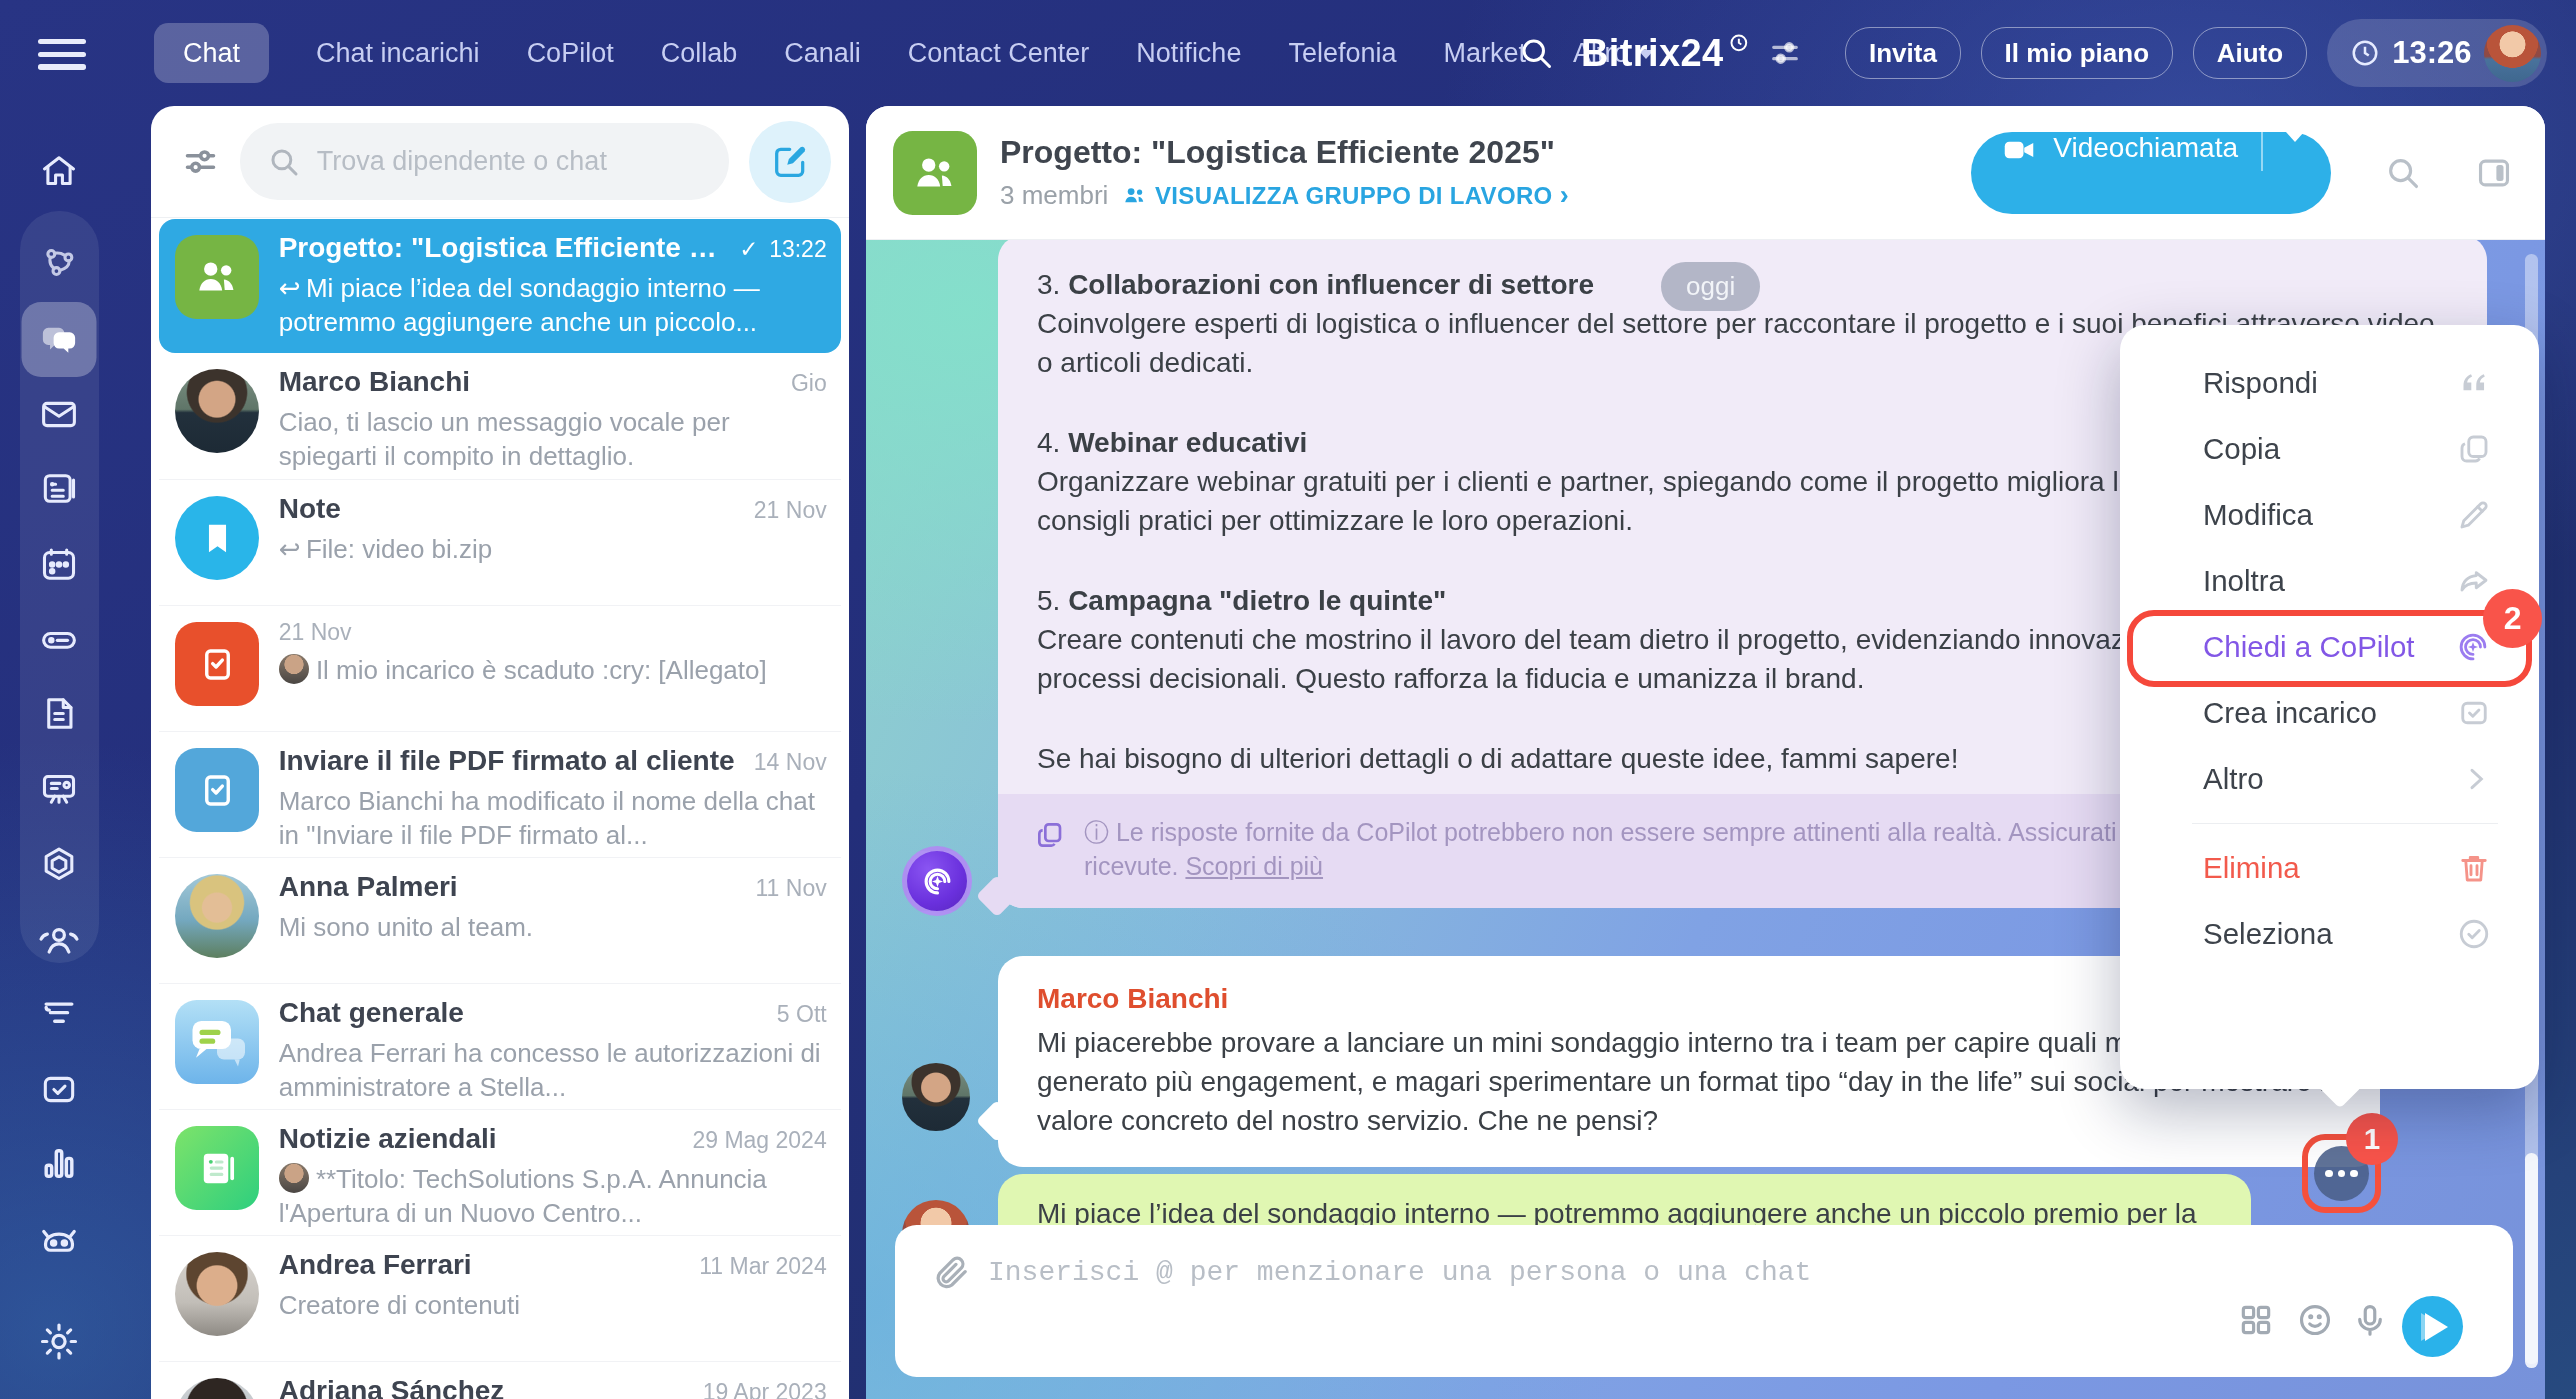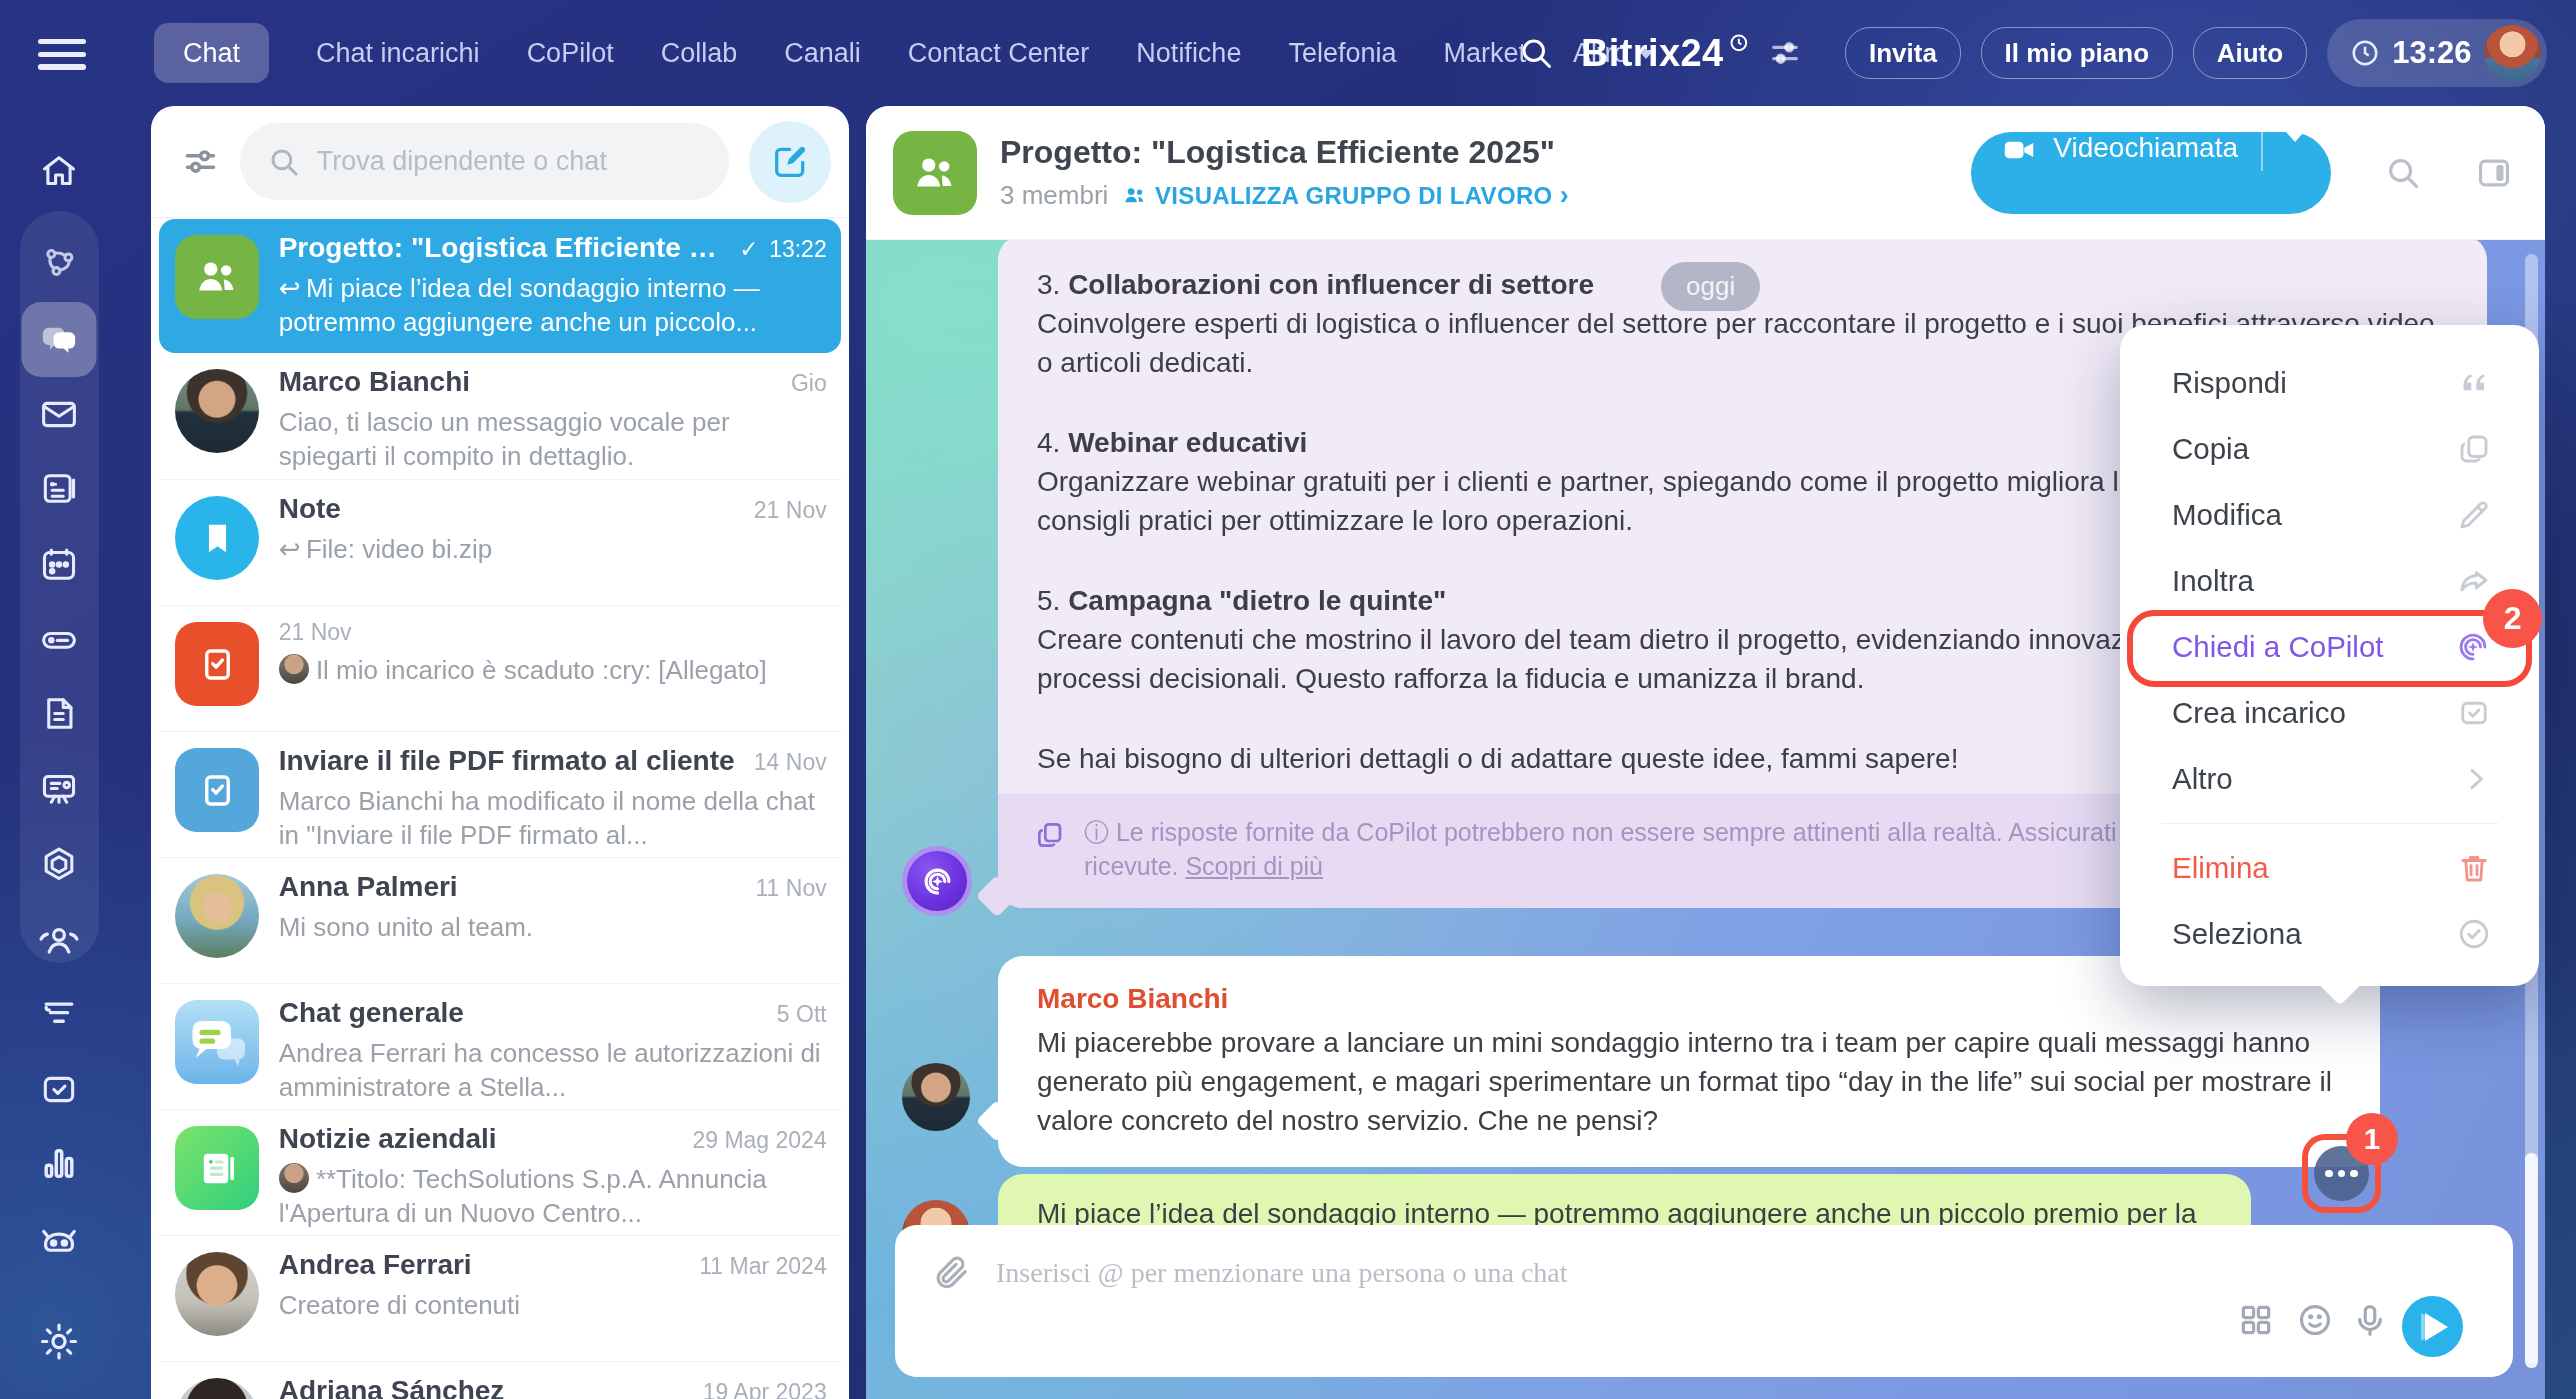--- a/index.html
+++ b/index.html
@@ -126,29 +126,29 @@
   .more-wrap { position:absolute; left:1436px; top:894px; width:79px; height:79px; border:6.3px solid #f5503c; border-radius:23px; display:flex; align-items:center; justify-content:center; }
   .more-btn { width:55px; height:55px; border-radius:50%; background:rgba(74,96,138,.88); display:flex; align-items:center; justify-content:center; gap:5.4px; cursor:pointer; }
   .more-btn i { width:7.2px; height:7.2px; border-radius:50%; background:#fff; }
   .badge { position:absolute; background:#f9544a; color:#fff; font-weight:700; border-radius:50%; display:flex; align-items:center; justify-content:center; }
   .badge-1 { right:-23px; top:-27px; width:52px; height:52px; font-size:29.5px; }
 
   .scroll-track { position:absolute; right:7.2px; top:14.3px; bottom:36px; width:12.5px; background:rgba(255,255,255,.42); border-radius:6.3px; }
   .scroll-thumb { position:absolute; right:7.2px; top:913px; width:12.5px; height:215px; background:rgba(255,255,255,.85); border-radius:6.3px; }
 
   .input-box { position:absolute; left:29px; right:32px; bottom:23px; height:152px; background:#fff; border-radius:21.5px; }
-  .input-box input { position:absolute; left:101px; top:25px; right:376px; height:45px; border:none; outline:none; font-size:28px; color:#4d7c0f; font-family:Liberation Serif, serif; }
+  .input-box input { position:absolute; left:93px; top:25px; right:376px; height:45px; border:none; outline:none; font-size:28px; color:#4d7c0f; font-family:Liberation Mono, monospace; }
   .input-box input::placeholder { color:#b8bec6; }
   .clip { position:absolute; left:36px; top:27px; color:#a9b0b8; cursor:pointer; }
   .in-ic { position:absolute; color:#a2aab3; cursor:pointer; }
   .send-btn { position:absolute; right:50px; bottom:19.7px; width:61px; height:61px; border-radius:50%; background:#2ab2ea; display:flex; align-items:center; justify-content:center; cursor:pointer; }
   .send-tri { width:0; height:0; border-top:14.3px solid transparent; border-bottom:14.3px solid transparent; border-left:23px solid #fff; margin-left:7.2px; filter:drop-shadow(-3.6px 0 0 rgba(255,255,255,.45)); }
 
   
-  .menu { position:absolute; left:2120px; top:325px; width:419px; height:661px; background:#fff; border-radius:25px; box-shadow:0 21.5px 63px rgba(10,20,60,.30); padding-top:25px; z-index:5; }
+  .menu { position:absolute; left:2120px; top:325px; width:419px; height:764px; background:#fff; border-radius:25px; box-shadow:0 21.5px 63px rgba(10,20,60,.30); padding-top:25px; z-index:5;padding-left:31px; }
   .menu-tail { position:absolute; left:204px; bottom:-12.5px; width:32px; height:32px; background:#fff; transform:rotate(45deg); border-radius:5.4px; }
   .mi { height:66px; display:flex; align-items:center; padding:0 47px 0 52px; font-size:29.5px; color:#3d434b; cursor:pointer; gap:14.3px; }
   .mi .lbl { flex:1; }
   .mi .mic { color:#c7ccd4; }
   .mi.copilot { color:#8257e6; } .mi.copilot .mic { color:#9b7cf0; }
   .mi.danger { color:#f25a4c; } .mi.danger .mic { color:#f59389; }
   .menu-div { height:1.8px; background:#ecee f1; background:#eceef1; margin:10.7px 41px; }
   .hl-ring { position:absolute; left:7.2px; top:285px; width:405px; height:77px; border:6.3px solid #f5483b; border-radius:27px; pointer-events:none; }
   .badge-2 { right:-16px; top:-27px; width:59px; height:59px; font-size:32px; }
 </style>

